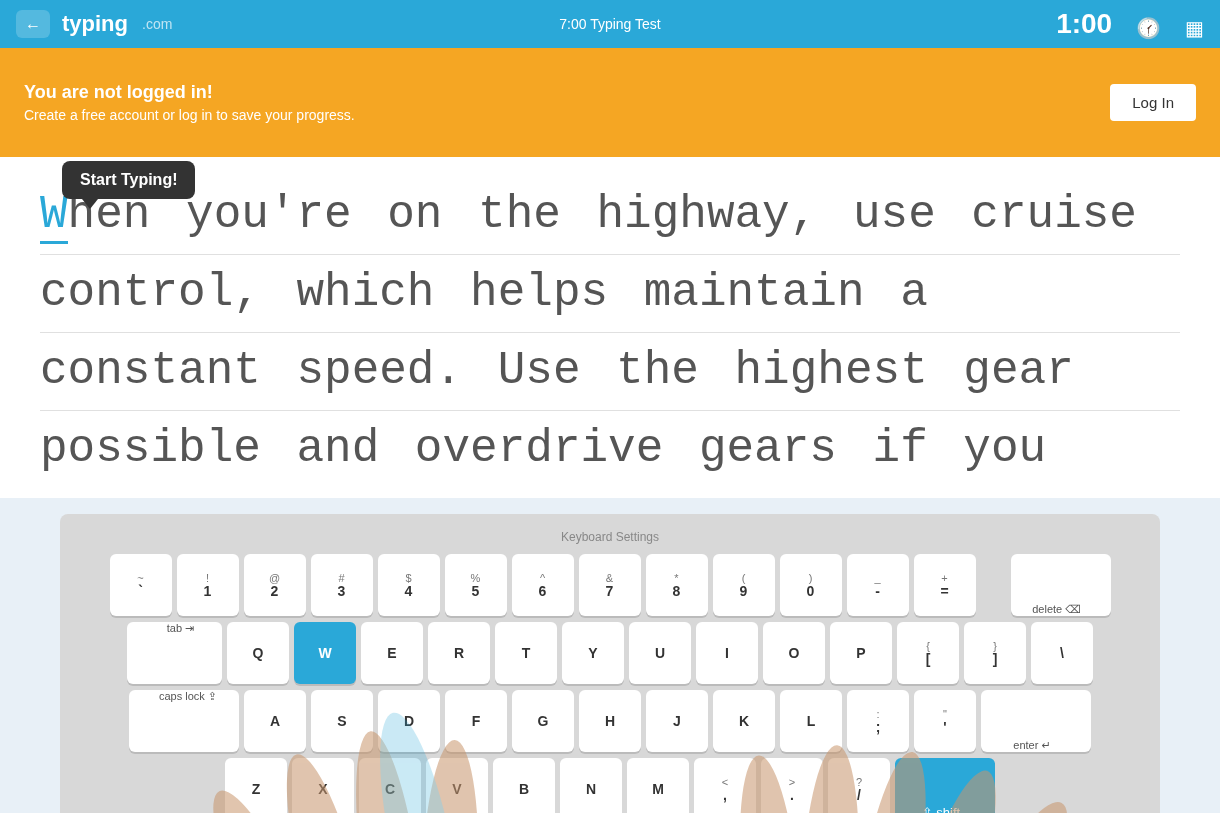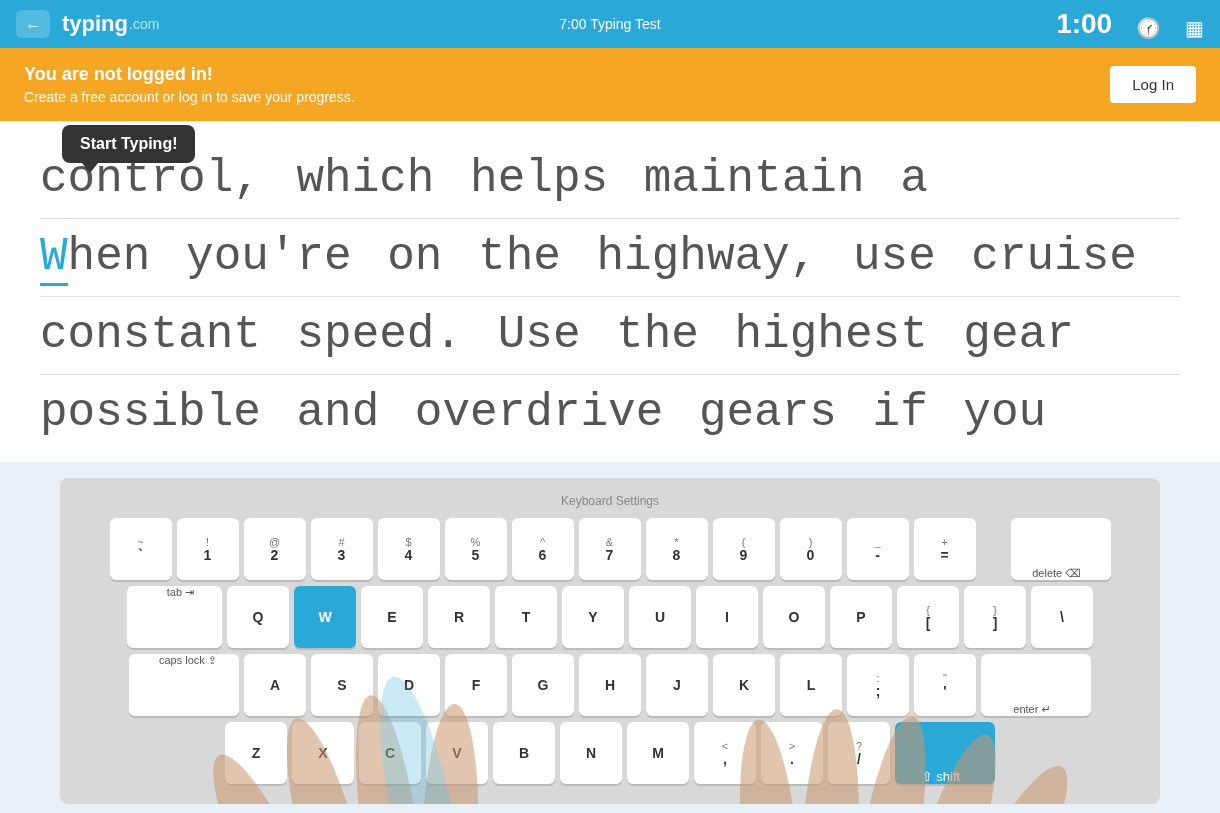--- a/index.html
+++ b/index.html
@@ -28,21 +28,21 @@
       height: 28px;
       cursor: pointer;
       display: flex;
       align-items: center;
       justify-content: center;
       font-size: 16px;
     }
     .logo {
       display: flex;
       align-items: center;
-      gap: 1px;
+      gap: 14px;
     }
     .logo-typing {
       color: white;
       font-size: 22px;
       font-weight: bold;
     }
     .logo-com {
       color: rgba(255,255,255,0.7);
       font-size: 14px;
     }
@@ -65,21 +65,21 @@
     }
     .header-icon {
       color: white;
       font-size: 20px;
       cursor: pointer;
     }
 
     
     .notification-bar {
       background: #f5a623;
-      padding: 16px 24px;
+      padding: 34px 24px;
       display: flex;
       align-items: center;
       justify-content: space-between;
     }
     .notification-text h2 {
       color: white;
       font-size: 18px;
       font-weight: bold;
       margin-bottom: 4px;
     }
@@ -270,24 +270,24 @@
 </div>
 
 <div class="main-content">
 
   <div style="position: absolute; top: 14px; left: 30px; z-index: 20;">
     <div class="tooltip-box">Start Typing!</div>
   </div>
 
   <div class="typing-area">
     <div class="typing-text">
-      <span class="line">control, which helps maintain a</span>
       <span class="line">
         <span class="cursor-char">W</span><span>hen you're on the highway, use cruise</span>
       </span>
+      <span class="line">control, which helps maintain a</span>
       <span class="line">constant speed. Use the highest gear</span>
       <span class="line">possible and overdrive gears if you</span>
     </div>
   </div>
 
   <div style="padding: 16px 20px 10px 20px;">
     <div class="keyboard-container">
       <div class="keyboard-settings">Keyboard Settings</div>
       <div class="keyboard">
 

